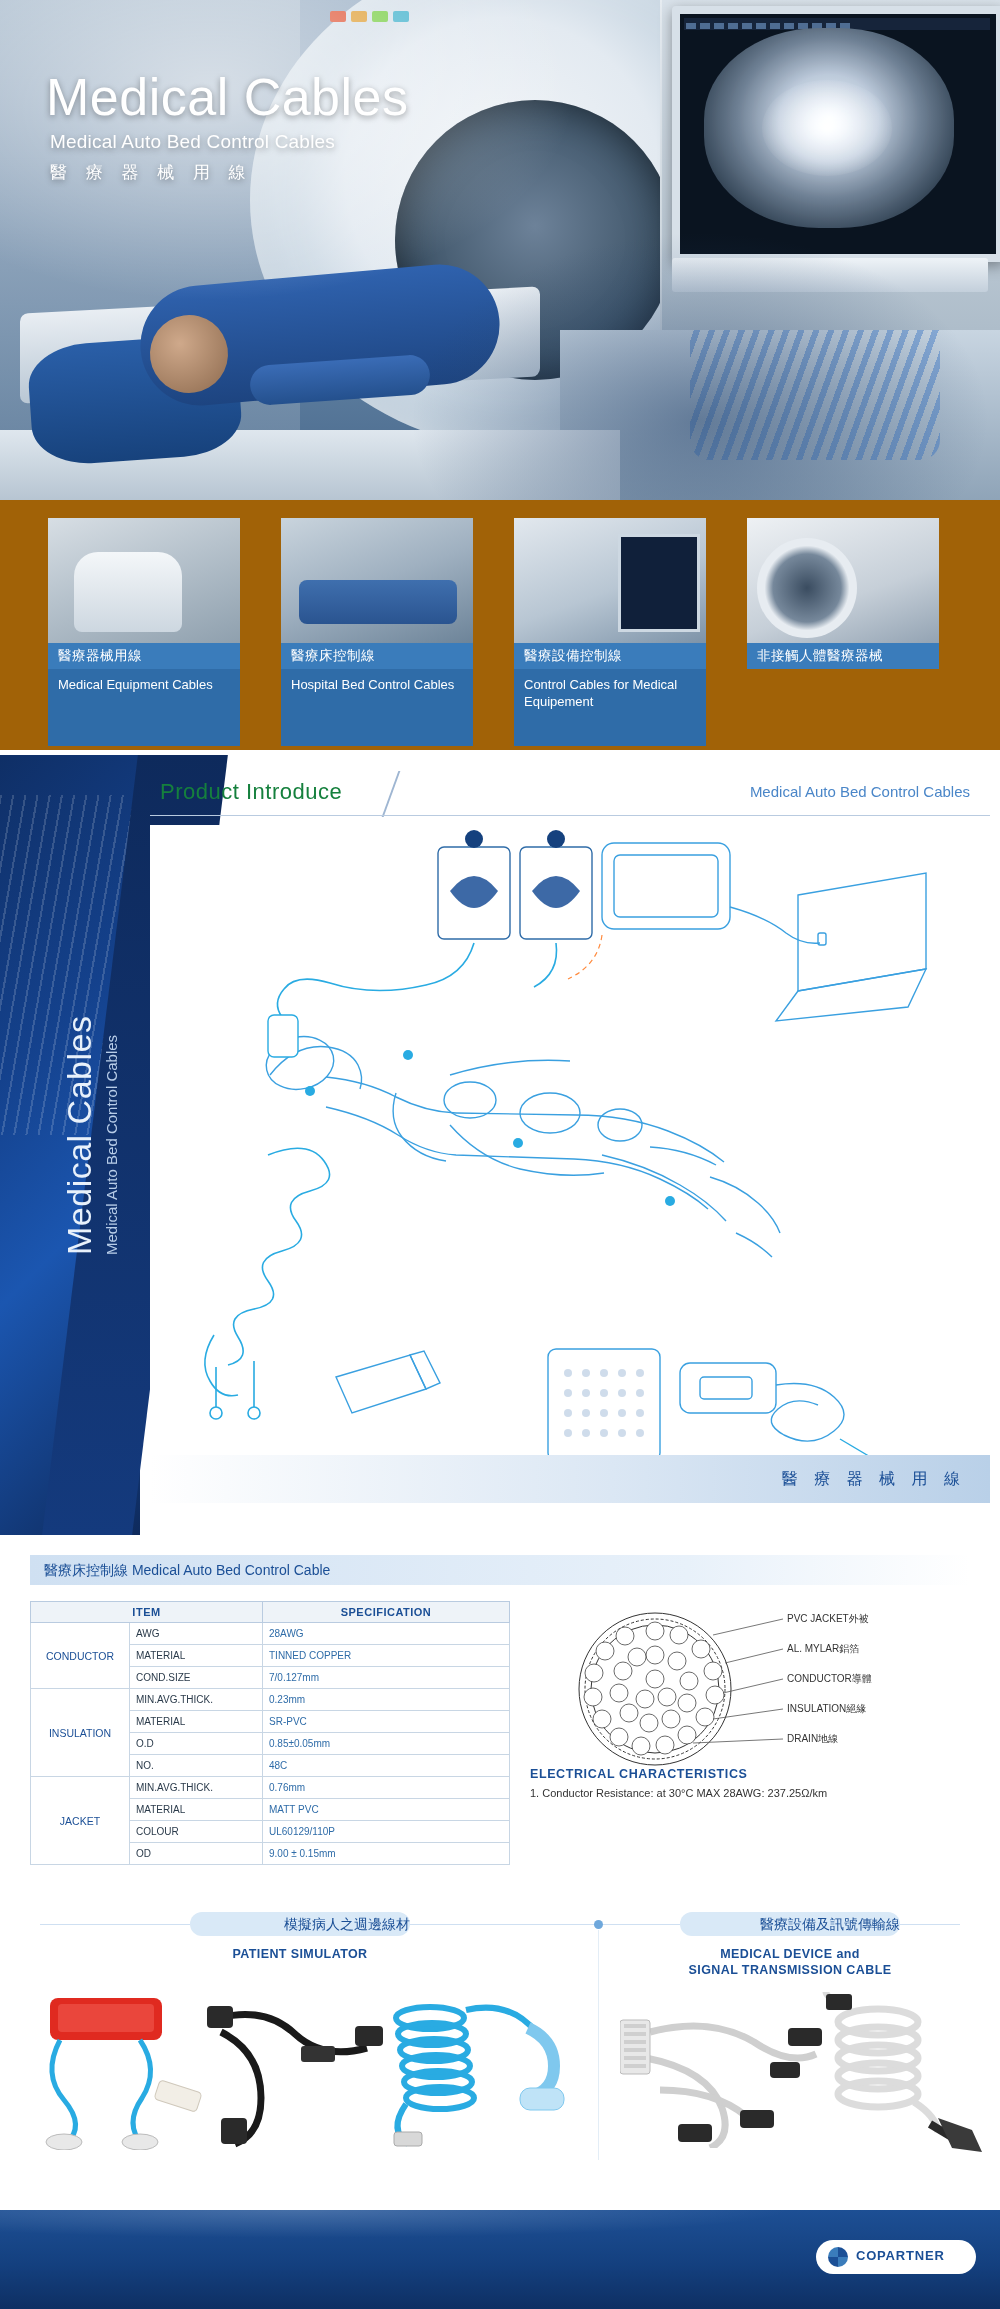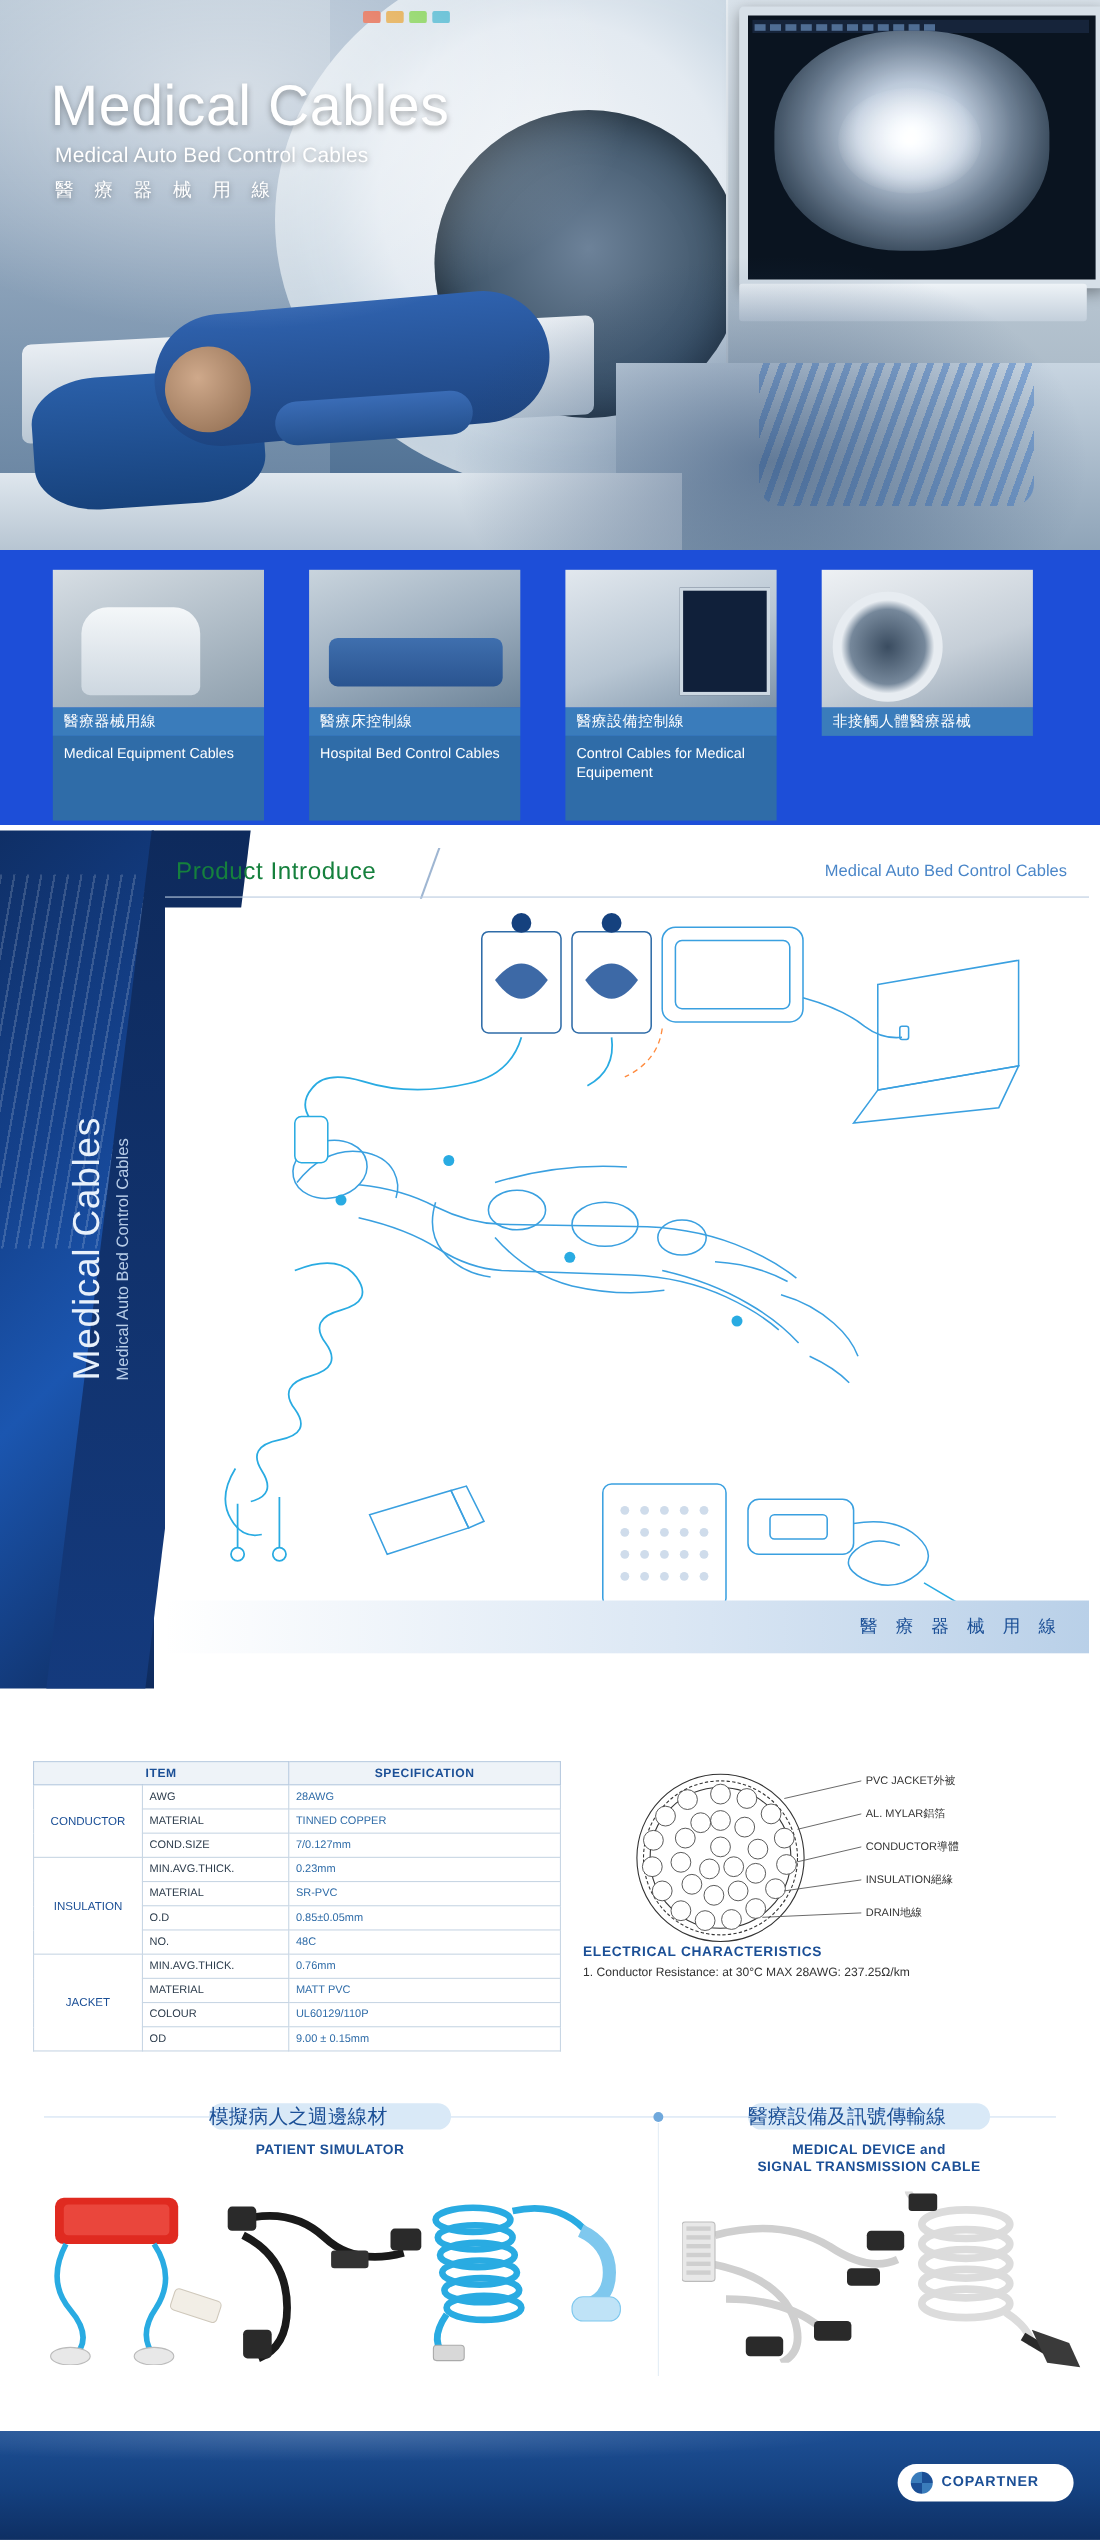--- a/index.html
+++ b/index.html
@@ -58,21 +58,21 @@
   .hero .console{position:absolute;left:560px;top:330px;width:440px;height:170px;
         background:linear-gradient(180deg,#c8d5e1,#8fa4b8);}
   .hero .sheet{position:absolute;left:0;top:430px;width:620px;height:70px;background:linear-gradient(180deg,#dfe7ee,#b7c5d2);}
 
   .hero-text{position:absolute;left:46px;top:70px;color:#fff;text-shadow:0 2px 6px rgba(0,0,0,.35);}
   .hero-text h1{margin:0;font-size:52px;font-weight:400;letter-spacing:.5px;line-height:1.05;}
   .hero-text h2{margin:6px 0 0 4px;font-size:19px;font-weight:400;letter-spacing:.2px;}
   .hero-text h3{margin:8px 0 0 4px;font-size:17px;font-weight:400;letter-spacing:7px;}
 
   
-  .strip{position:absolute;left:0;top:500px;width:1000px;height:250px;background:#1d4ed8;}
+  .strip{position:absolute;left:0;top:500px;width:1000px;height:250px;background:#a16207;}
   .thumb{position:absolute;top:18px;width:192px;}
   .thumb .pic{width:192px;height:125px;overflow:hidden;position:relative;}
   .thumb .cap1{height:26px;line-height:26px;color:#fff;font-size:13.5px;padding-left:10px;letter-spacing:.5px;}
   .thumb .cap2{height:54px;color:#fff;font-size:13px;line-height:17px;padding:7px 10px 16px 10px;}
   .t1 .cap1,.t1 .cap2{background:#2f6ca8;}
   .t1 .cap1{background:#2f6ca8;}
   .t2 .cap1,.t2 .cap2{background:#2f6ca8;}
   .t3 .cap1,.t3 .cap2{background:#2f6ca8;}
   .t4 .cap1,.t4 .cap2{background:#2f6ca8;}
   .thumb .cap1{background:#3a7cbb;}
@@ -124,21 +124,21 @@
   .xsec{position:absolute;left:575px;top:56px;}
   .elec{position:absolute;left:530px;top:222px;width:420px;}
   .elec .h{color:#1b4f96;font-size:12.5px;font-weight:bold;letter-spacing:.6px;}
   .elec .l{font-size:11px;color:#333;margin-top:6px;}
   .callout{font-size:10px;fill:#333;}
 
   
   .gal{position:absolute;left:0;top:1880px;width:1000px;height:330px;background:#fff;}
   .gal .rule{position:absolute;left:40px;top:44px;width:920px;height:1px;background:#cfe0f2;}
   .gal .dot{position:absolute;left:594px;top:40px;width:9px;height:9px;border-radius:50%;background:#6fa8dc;}
-  .pill{position:absolute;top:32px;height:24px;line-height:24px;border-radius:12px;background:#d9e9f7;color:#1b4f96;font-size:18px;text-align:left;}
+  .pill{position:absolute;top:32px;height:24px;line-height:24px;border-radius:12px;background:#d9e9f7;color:#1b4f96;font-size:14px;text-align:right;}
   .pill.left{left:190px;width:220px;}
   .pill.right{left:680px;width:220px;}
   .glabel{position:absolute;color:#1b4f96;font-size:12.5px;font-weight:bold;text-align:center;letter-spacing:.4px;line-height:16px;}
   .glabel.left{left:190px;top:66px;width:220px;}
   .glabel.right{left:660px;top:66px;width:260px;}
   .gal .vsep{position:absolute;left:598px;top:50px;width:1px;height:230px;background:#e3edf6;}
 
   .prod{position:absolute;}
 
   
@@ -321,20 +321,23 @@
         </g>
       </svg>
     </div>
 
     <div class="footline">
       <span>醫 療 器 械 用 線</span>
     </div>
   </div>
 
   <div class="spec">
+    <div class="titlebar">
+      <span>醫療床控制線 Medical Auto Bed Control Cable</span>
+    </div>
 
     <table class="specs">
       <thead>
         <tr>
           <th colspan="2">ITEM</th>
           <th>SPECIFICATION</th>
         </tr>
       </thead>
       <tbody>
         <tr>

